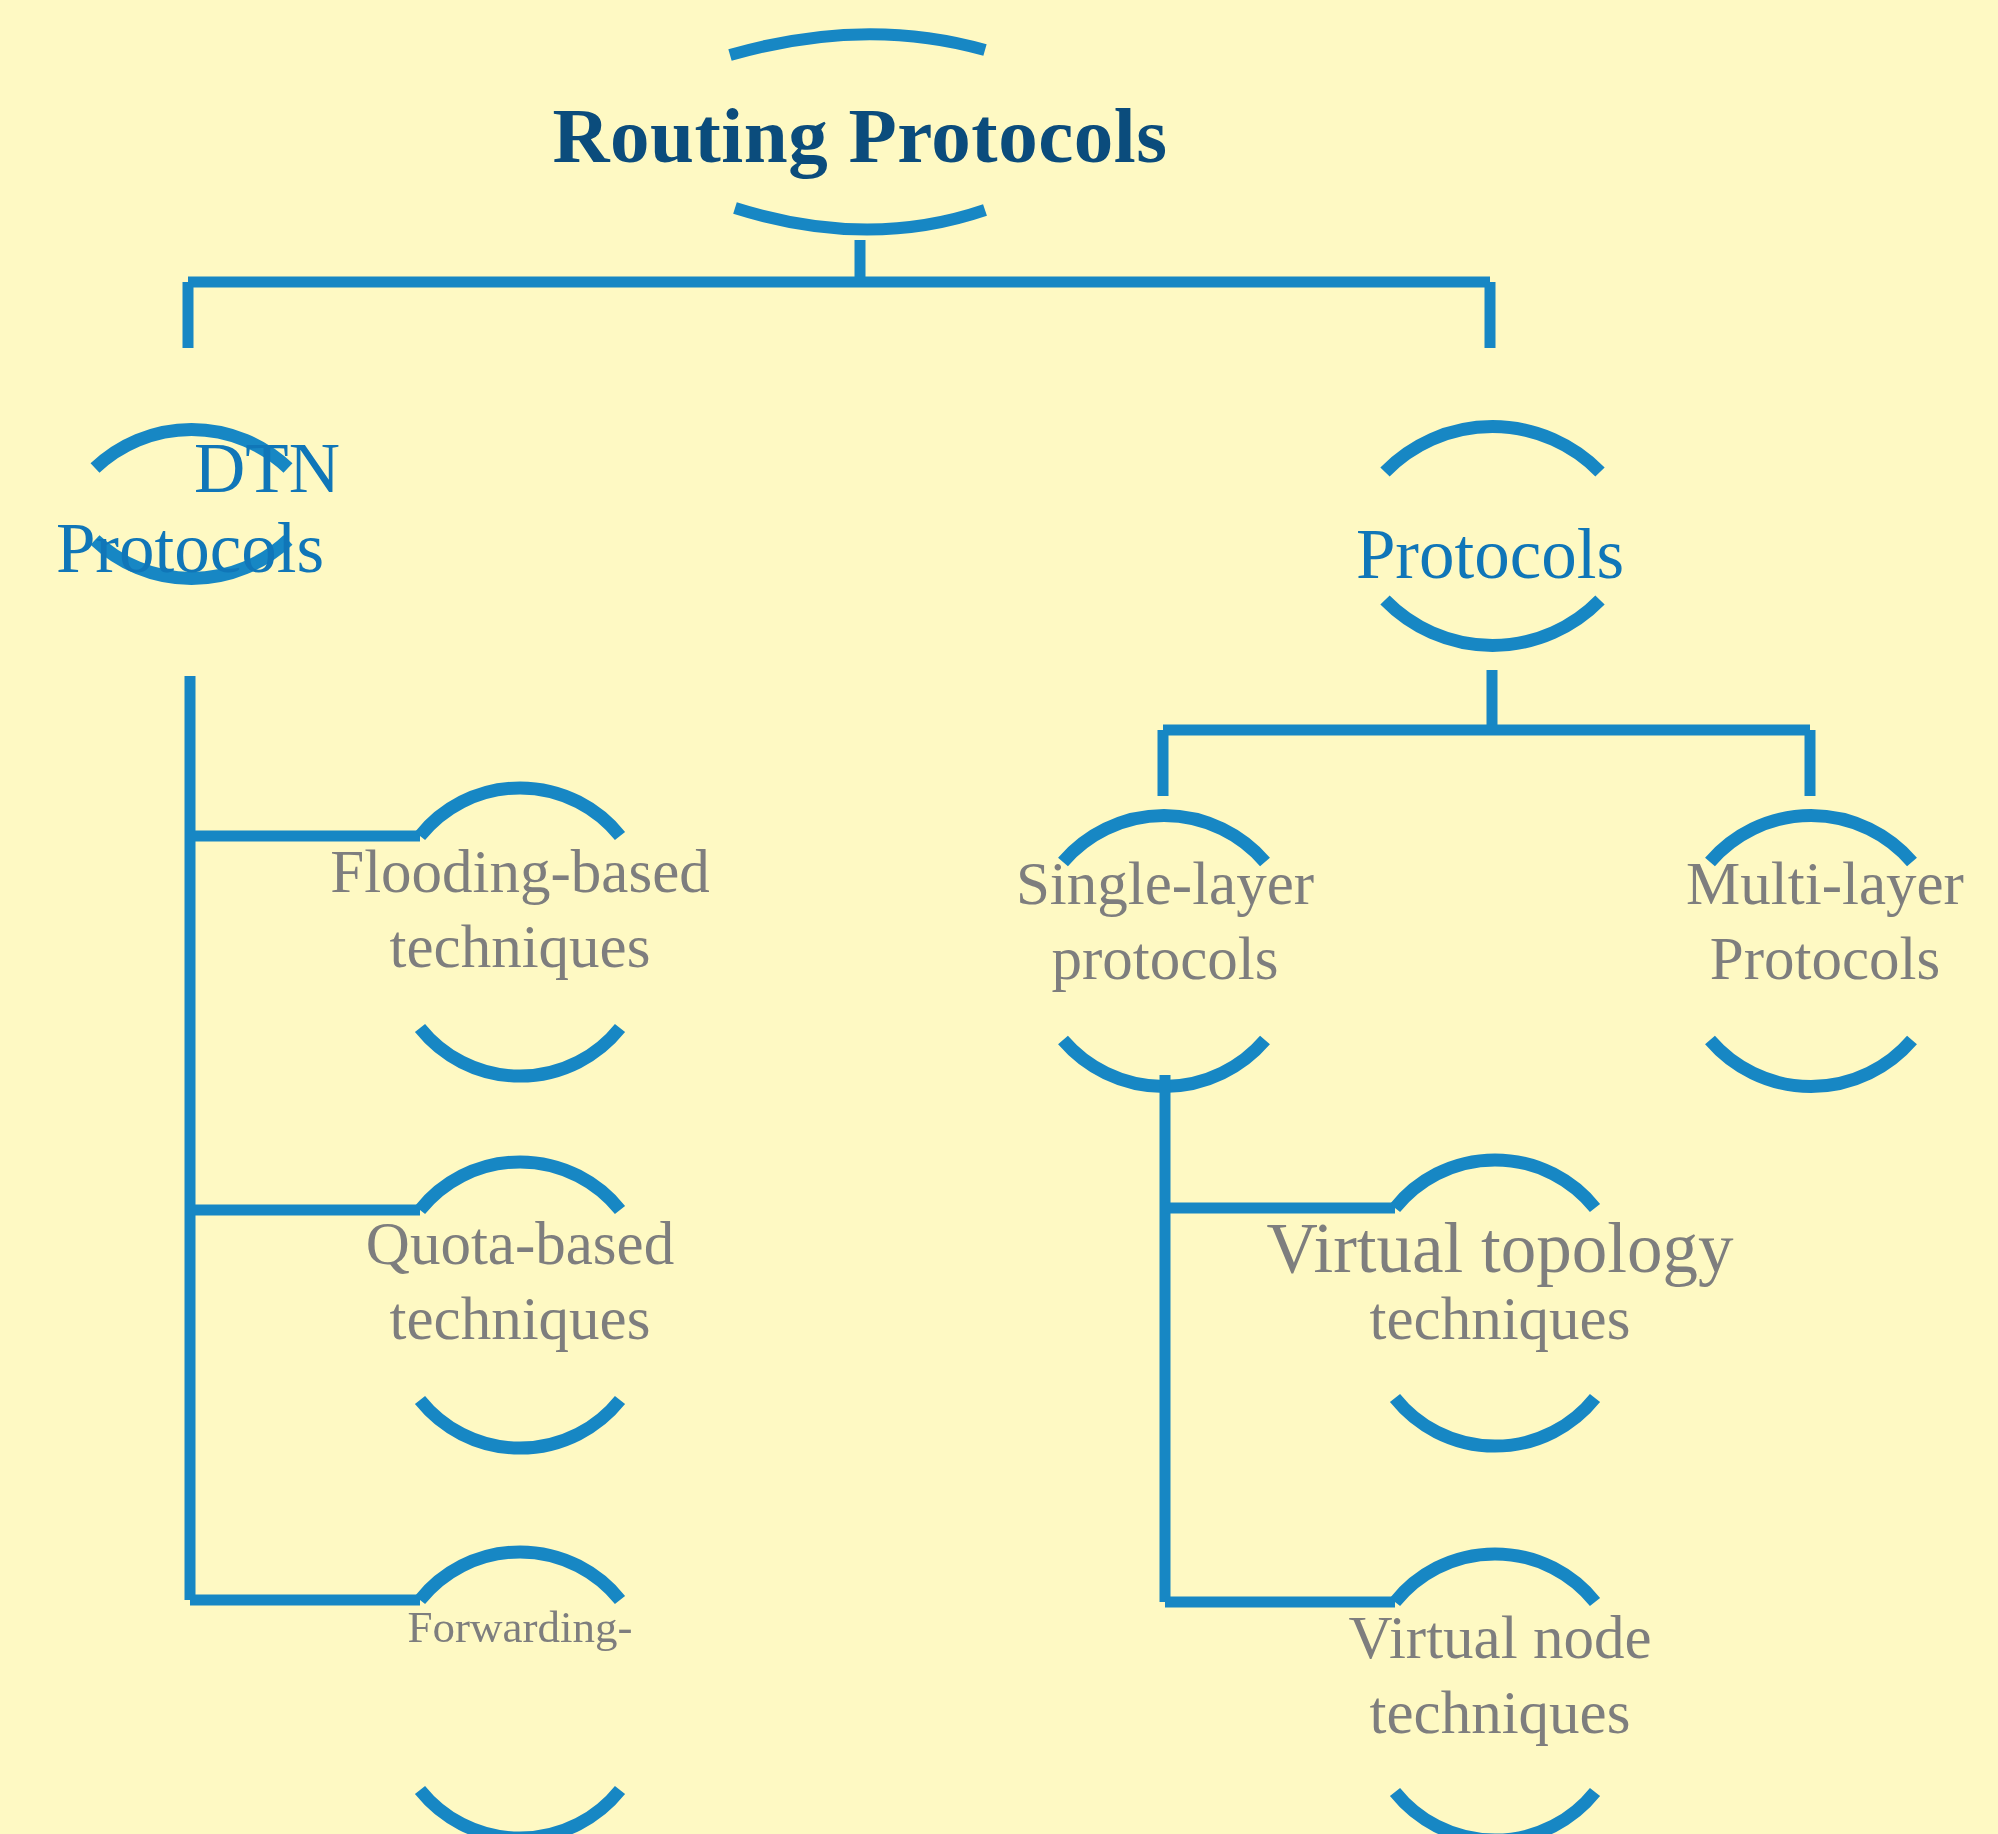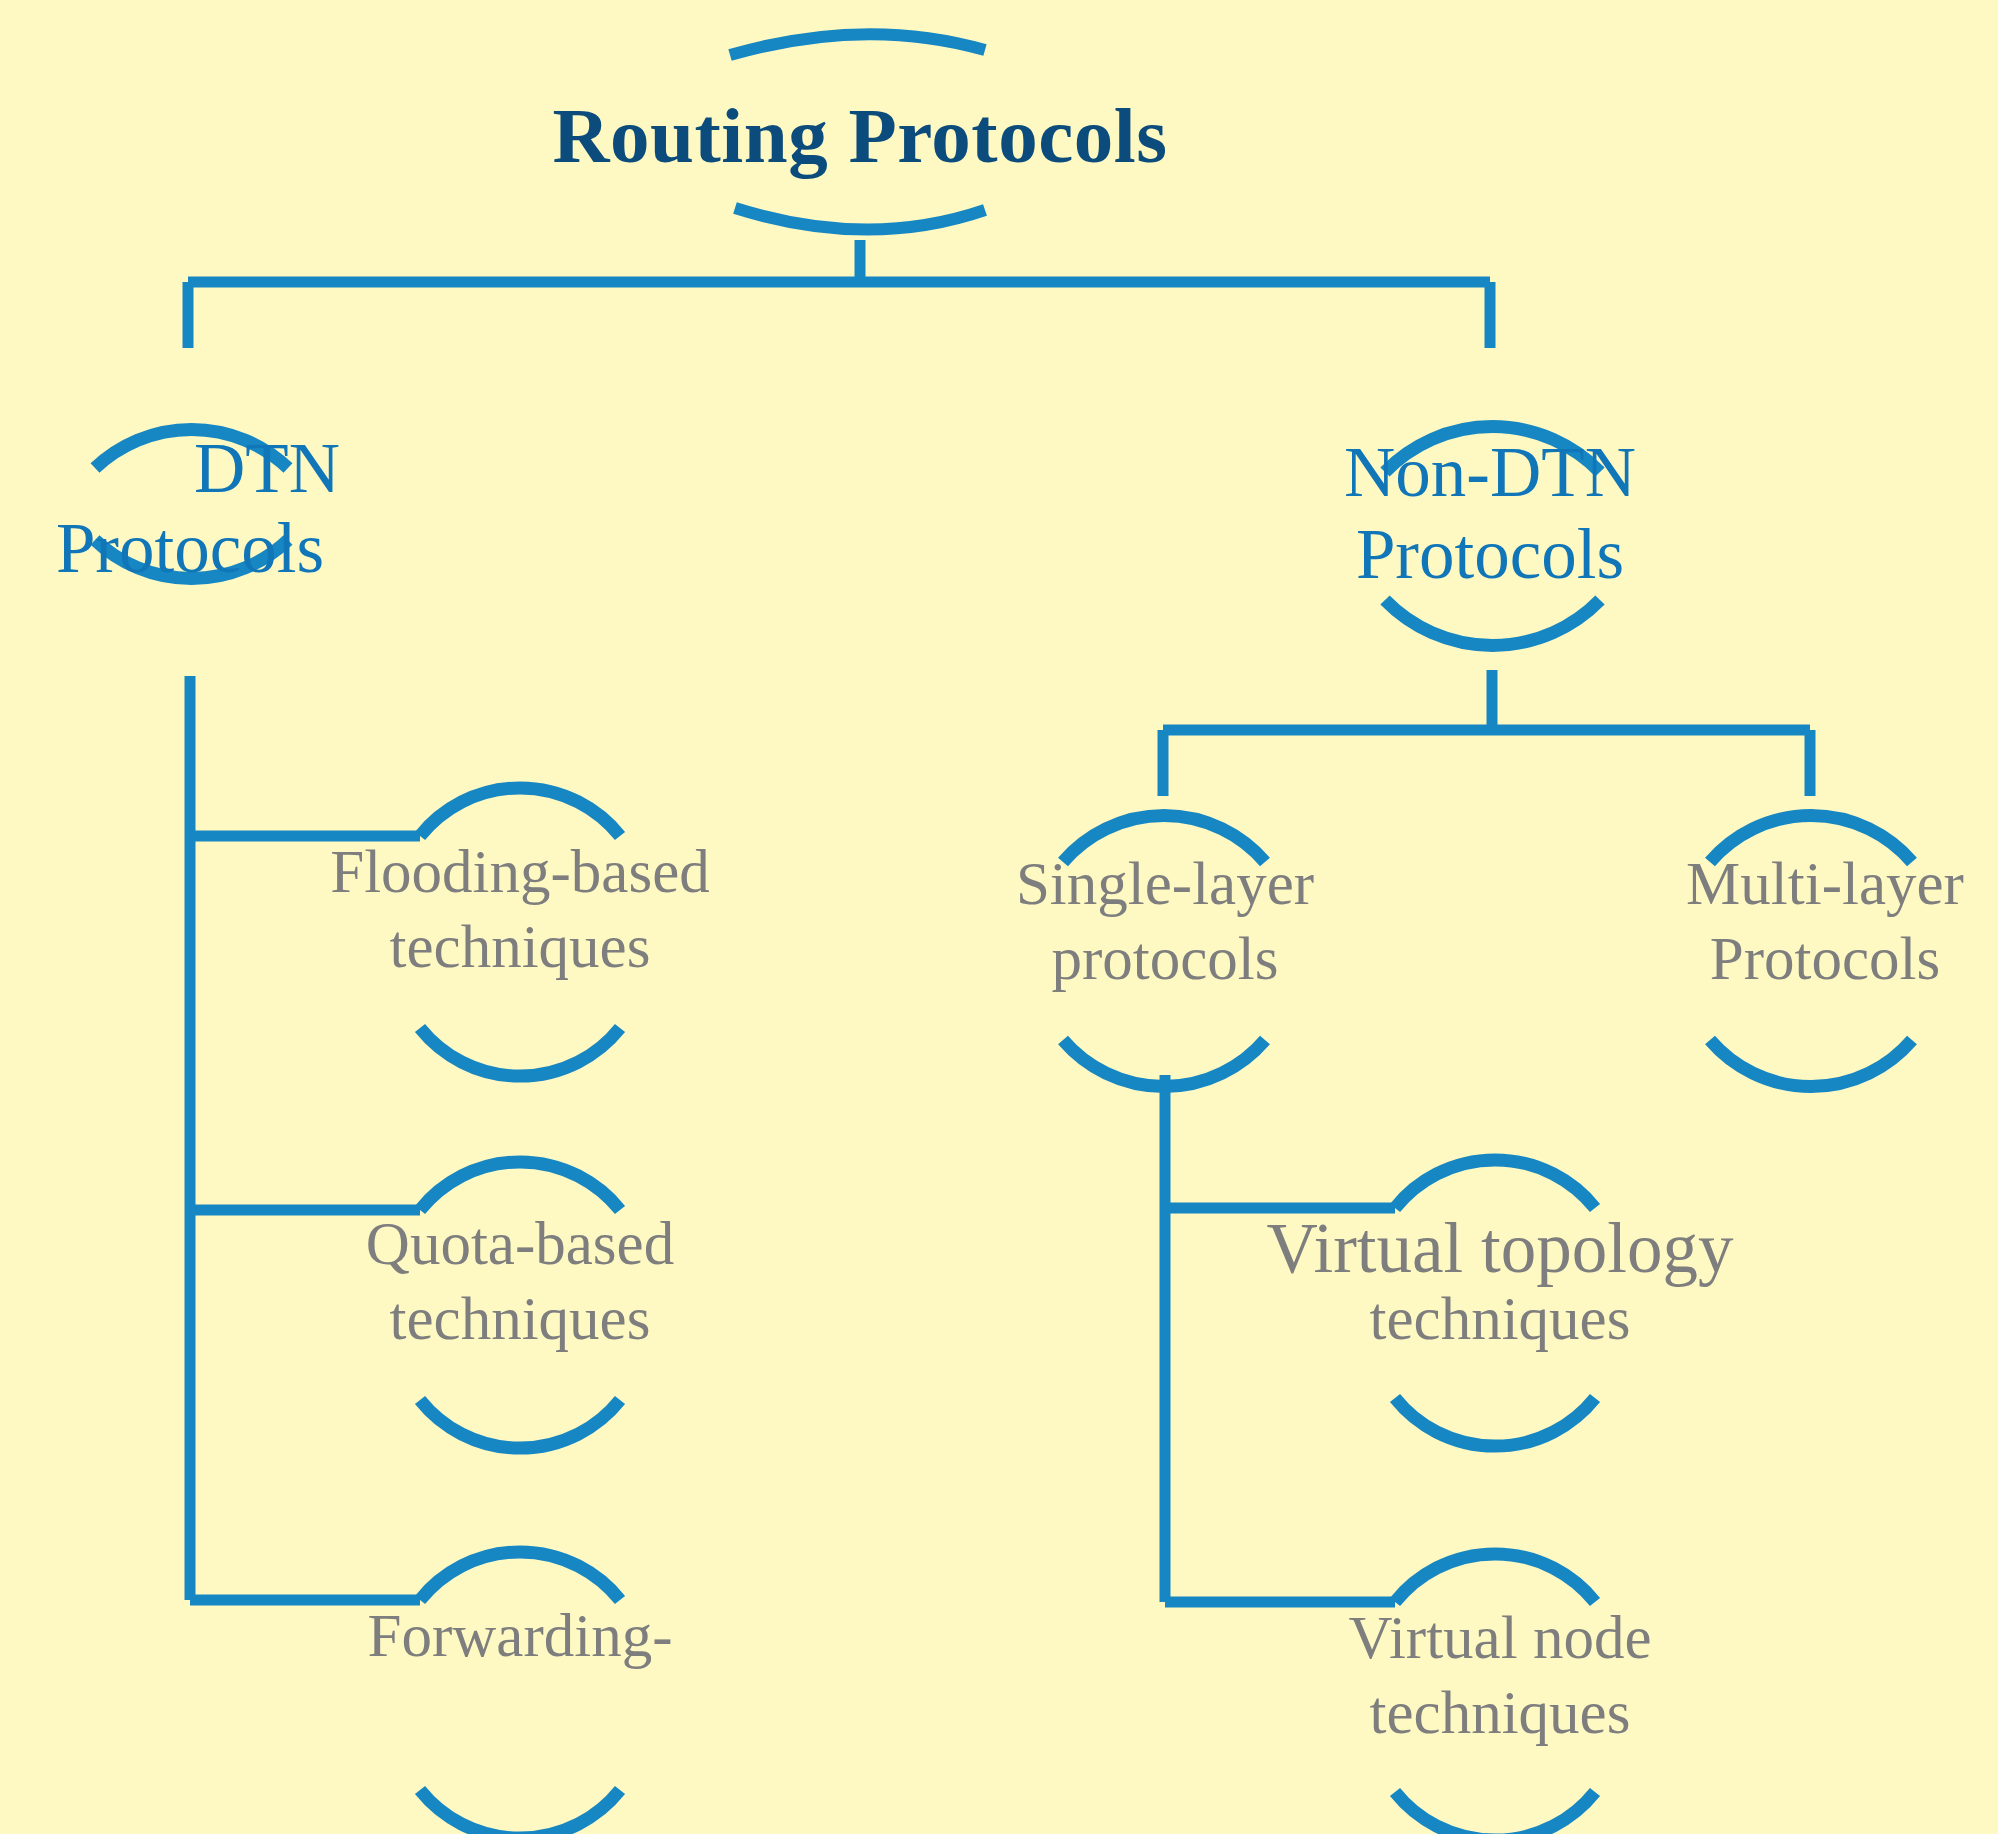--- a/index.html
+++ b/index.html
@@ -104,30 +104,29 @@
       <path d="M 1395 1792 A 128 128 0 0 0 1595 1792" stroke-width="13"></path>
 
     </g>
   </svg>
 
   <div class="node-label root-label" style="left:420px; top:95px; width:880px; font-size:79px; color:#0B4C7C;">Routing Protocols</div>
 
   <div class="node-label branch-label" style="left:40px; top:432px; width:300px; font-size:71px; color:#1076B8;text-align:right;">DTN</div>
   <div class="node-label branch-label" style="left:10px; top:512px; width:360px; font-size:71px; color:#1076B8;">Protocols</div>
 
-  <div class="node-label branch-label" style="left:1290px; top:436px; width:400px; font-size:71px; color:#1076B8;">Non-DTN</div>
   <div class="node-label branch-label" style="left:1290px; top:518px; width:400px; font-size:71px; color:#1076B8;">Protocols</div>
 
   <div class="node-label leaf-label" style="left:230px; top:840px; width:580px; font-size:61px; color:#7E7E7E;">Flooding-based</div>
   <div class="node-label leaf-label" style="left:230px; top:915px; width:580px; font-size:61px; color:#7E7E7E;">techniques</div>
 
   <div class="node-label leaf-label" style="left:230px; top:1212px; width:580px; font-size:61px; color:#7E7E7E;">Quota-based</div>
   <div class="node-label leaf-label" style="left:230px; top:1287px; width:580px; font-size:61px; color:#7E7E7E;">techniques</div>
 
-  <div class="node-label leaf-label" style="left:230px; top:1604px; width:580px; font-size:61px; color:#7E7E7E;">Forwarding-</div>
+  <div class="node-label leaf-label" style="left:230px; top:1604px; width:580px; font-size:45px; color:#7E7E7E;">Forwarding-</div>
 
   <div class="node-label leaf-label" style="left:900px; top:852px; width:530px; font-size:61px; color:#7E7E7E;">Single-layer</div>
   <div class="node-label leaf-label" style="left:900px; top:927px; width:530px; font-size:61px; color:#7E7E7E;">protocols</div>
 
   <div class="node-label leaf-label" style="left:1560px; top:852px; width:530px; font-size:61px; color:#7E7E7E;">Multi-layer</div>
   <div class="node-label leaf-label" style="left:1560px; top:927px; width:530px; font-size:61px; color:#7E7E7E;">Protocols</div>
 
   <div class="node-label leaf-label" style="left:1200px; top:1212px; width:600px; font-size:71px; color:#7E7E7E;">Virtual topology</div>
   <div class="node-label leaf-label" style="left:1200px; top:1287px; width:600px; font-size:61px; color:#7E7E7E;">techniques</div>
 

